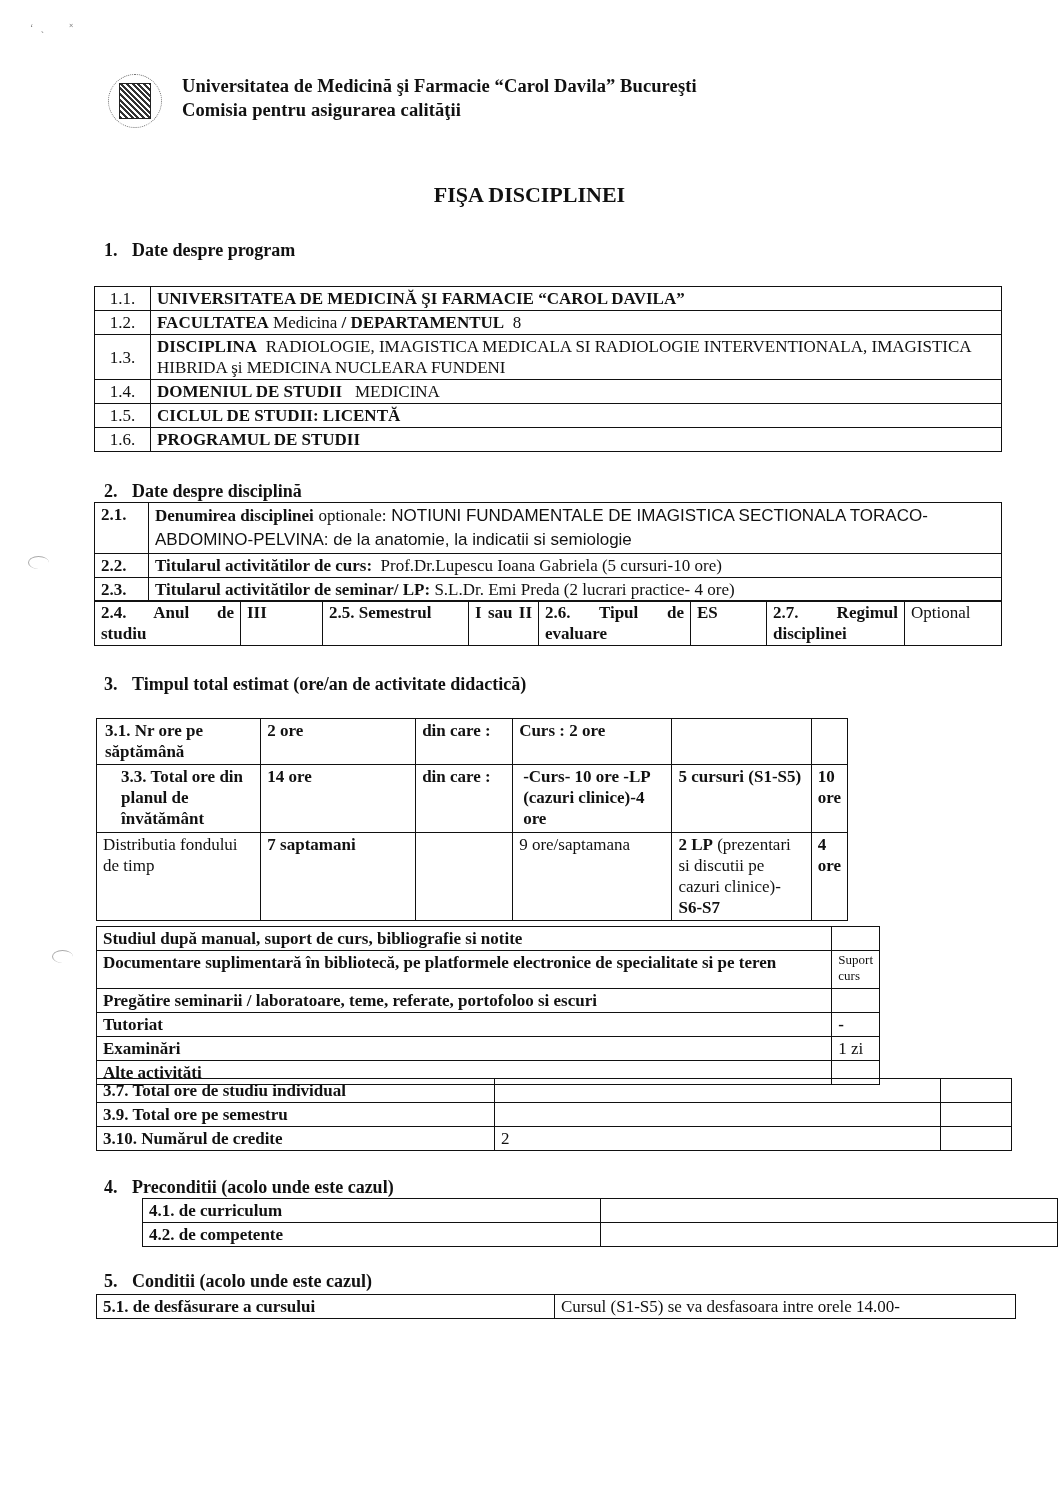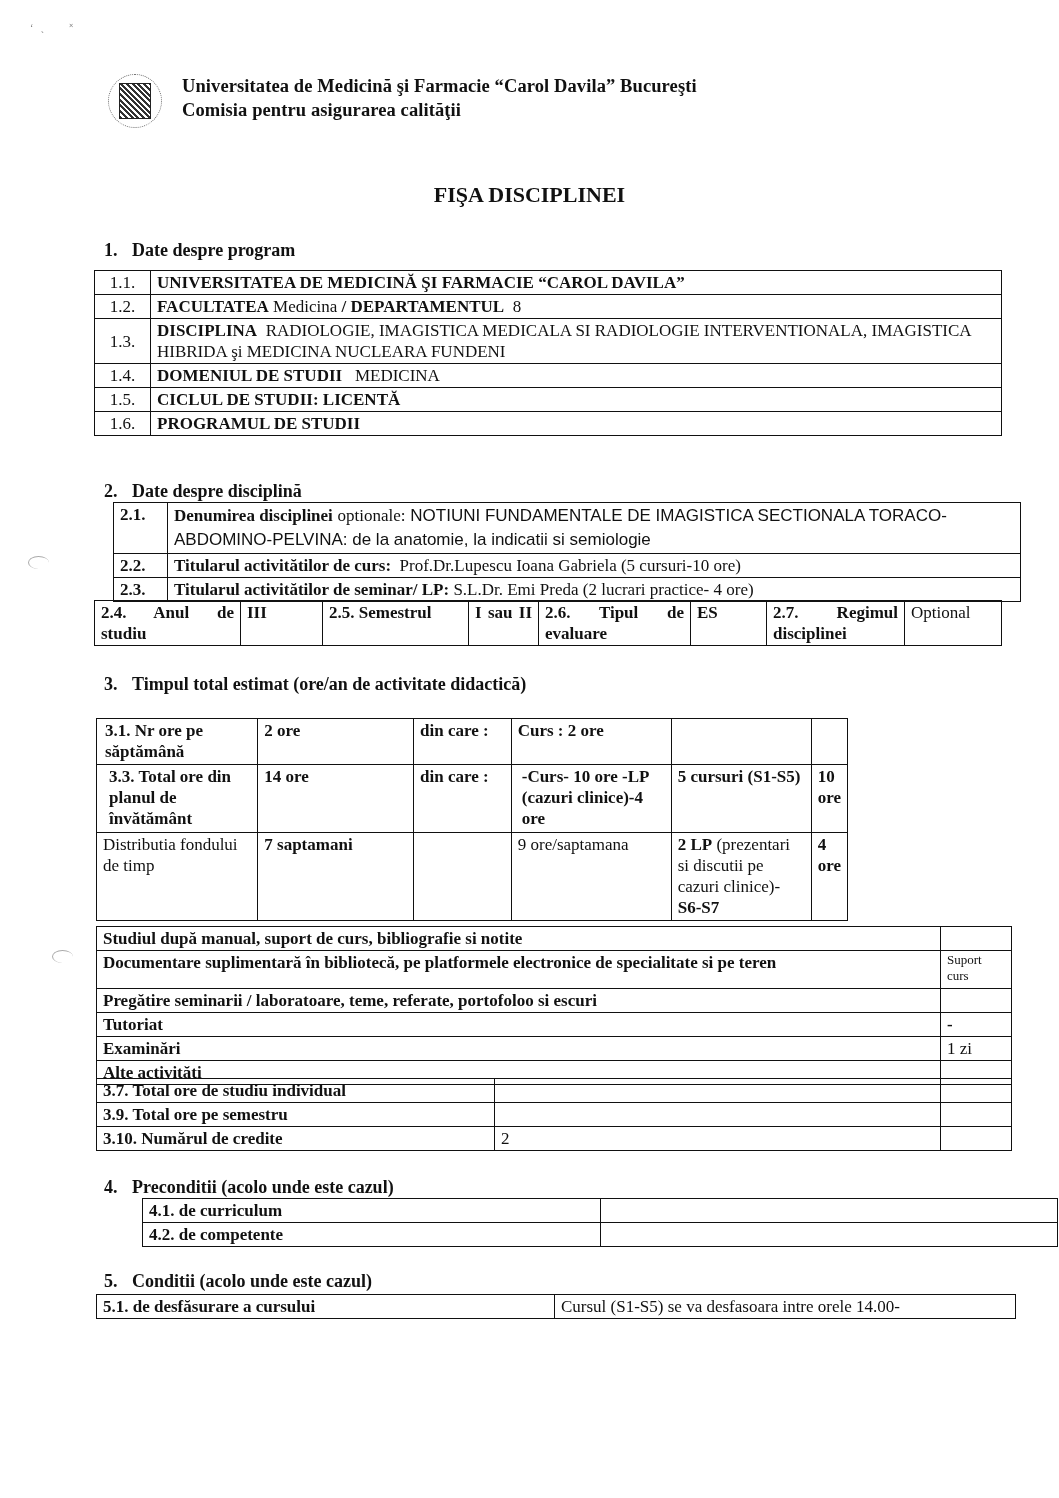--- a/index.html
+++ b/index.html
@@ -32,21 +32,21 @@
     <div class="logo-inner"></div>
   </div>
 <div class="abs hdr" style="top:76px;">Universitatea de Medicină şi Farmacie “Carol Davila” Bucureşti</div>
 <div class="abs hdr" style="top:100px;">Comisia pentru asigurarea calităţii</div>
 
 <div class="abs title">FIŞA DISCIPLINEI</div>
 
 <div class="abs sec" style="left:104px;top:240px;">
   <span class="num">1.</span><span>Date despre program</span>
 </div>
-<table class="t1" style="left:94px;top:270px;width:908px;">
+<table class="t1" style="left:94px;top:286px;width:908px;">
   <colgroup>
       <col style="width:56px">
       <col>
     </colgroup>
   <tbody>
       <tr>
     <td class="c">1.1.</td>
     <td class="b">UNIVERSITATEA DE MEDICINĂ ŞI FARMACIE “CAROL DAVILA”</td>
   </tr>
   <tr>
@@ -68,21 +68,21 @@
   <tr>
     <td class="c">1.6.</td>
     <td class="b">PROGRAMUL DE STUDII</td>
   </tr>
 </tbody>
   </table>
 
 <div class="abs sec" style="left:104px;top:481px;">
   <span class="num">2.</span><span>Date despre disciplină</span>
 </div>
-<table style="left:94px;top:502px;width:908px;margin-left:19px;">
+<table style="left:94px;top:502px;width:908px;">
   <colgroup>
       <col style="width:54px">
       <col>
     </colgroup>
   <tbody>
       <tr>
     <td class="b">2.1.</td>
     <td style="font-family:'Liberation Sans',sans-serif;font-size:17px;line-height:24px;"><span class="b" style="font-family:'Liberation Serif',serif">Denumirea disciplinei</span> <span style="font-family:'Liberation Serif',serif">optionale:</span> <span>NOTIUNI FUNDAMENTALE DE IMAGISTICA SECTIONALA TORACO-ABDOMINO-PELVINA: de la anatomie, la indicatii si semiologie</span></td>
   </tr>
   <tr>
@@ -137,38 +137,38 @@
   <tbody>
       <tr style="height:46px">
     <td class="b" style="padding-left:8px">3.1. Nr ore pe săptămână</td>
     <td class="b">2 ore</td>
     <td class="b">din care :</td>
     <td class="b">Curs : 2 ore</td>
     <td></td>
     <td></td>
   </tr>
   <tr style="height:68px">
-    <td class="b" style="padding-left:12px">3.3. Total ore din planul de învătământ</td>
+    <td class="b" style="padding-left:24px">3.3. Total ore din planul de învătământ</td>
     <td class="b">14 ore</td>
     <td class="b">din care :</td>
     <td class="b" style="padding-left:10px">-Curs- 10 ore -LP (cazuri clinice)-4 ore</td>
     <td class="b">5 cursuri (S1-S5)</td>
     <td class="b">10 ore</td>
   </tr>
   <tr style="height:88px">
     <td>Distributia fondului de timp</td>
     <td class="b">7 saptamani</td>
     <td></td>
     <td>9 ore/saptamana</td>
     <td><span class="b">2 LP</span> <span>(prezentari si discutii pe cazuri clinice)-</span><br><span class="b">S6-S7</span></td>
     <td class="b">4 ore</td>
   </tr>
 </tbody>
   </table>
-<table style="left:96px;top:926px;width:916px;">
+<table style="left:96px;top:926px;width:784px;">
   <colgroup>
       <col style="width:844px">
       <col>
     </colgroup>
   <tbody>
       <tr>
         <td class="b">Studiul după manual, suport de curs, bibliografie si notite</td>
         <td></td>
       </tr>
   <tr style="height:38px">

